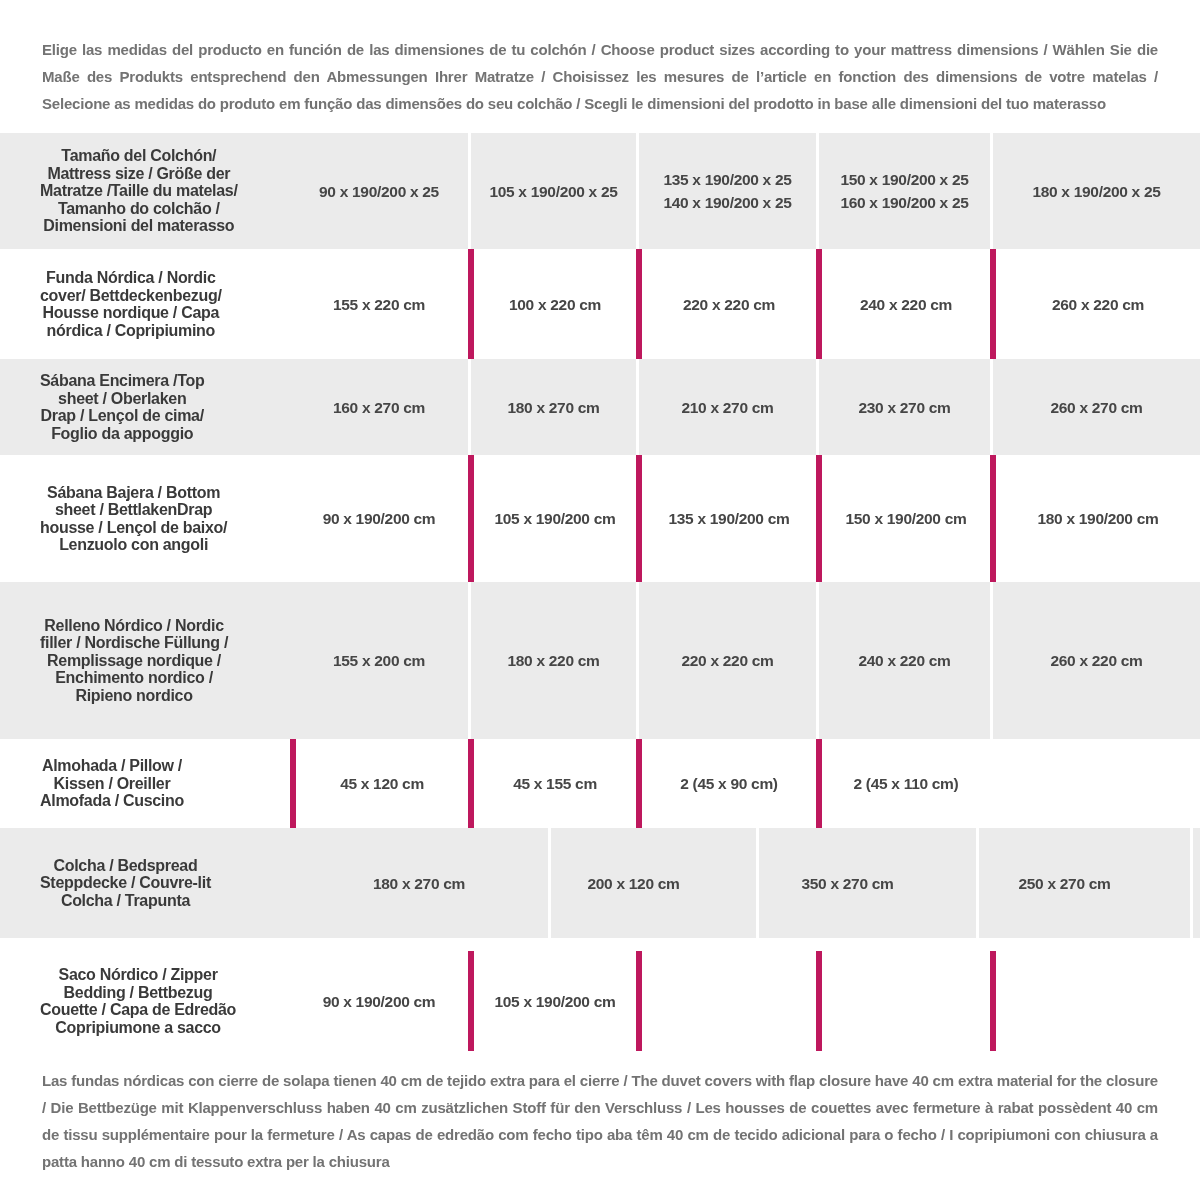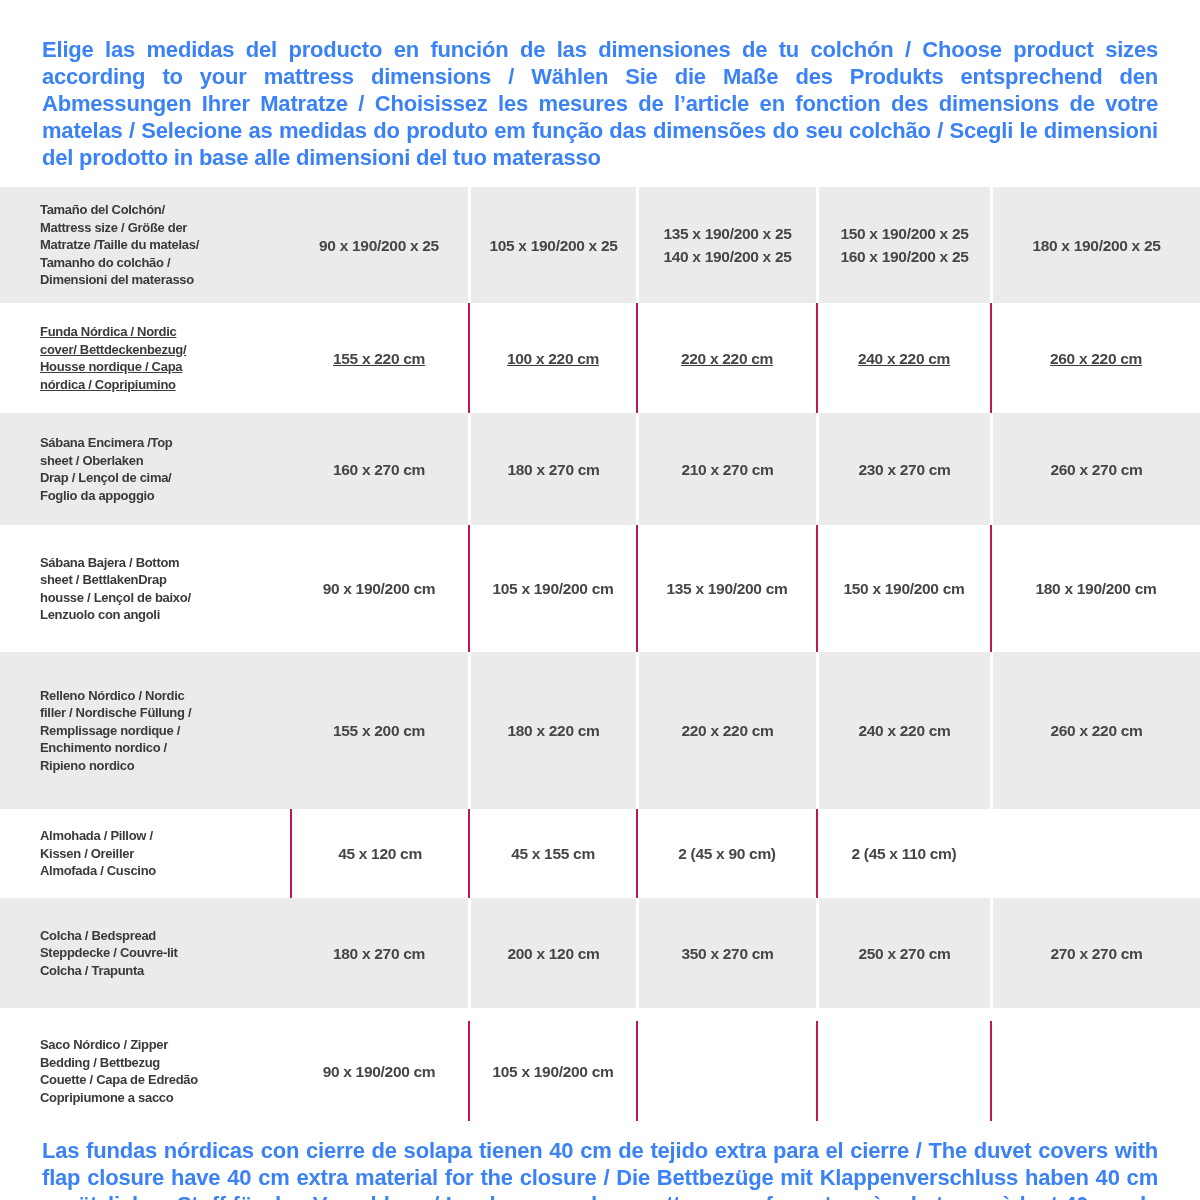--- a/index.html
+++ b/index.html
@@ -12,76 +12,76 @@
     font-family: "Liberation Sans", sans-serif;
     color: #3c3c3c;
   }
   .page {
     width: 1200px;
     height: 1200px;
     box-sizing: border-box;
   }
   .para {
     font-weight: bold;
-    font-size: 22px;
+    font-size: 15px;
     line-height: 27px;
     letter-spacing: -0.2px;
     text-align: justify;
-    color: #3b82f6;
+    color: #737373;
     white-space: normal;
   }
   .intro {
     margin: 36px 42px 0 42px;
   }
   .footer {
     margin: 16px 42px 0 42px;
   }
   .size-table {
     margin-top: 16px;
     width: 1200px;
   }
   .row {
     display: grid;
     grid-template-columns: 290px 178px 168px 180px 174px 210px;
     width: 1200px;
     box-sizing: border-box;
   }
   .row.shade { background: #ebebeb; }
   .row:nth-of-type(1) { height: 116px; }
-  .row:nth-of-type(2) { height: 110px; text-decoration: underline; }
-  .row:nth-of-type(3) { height: 112px; }
+  .row:nth-of-type(2) { height: 110px; }
+  .row:nth-of-type(3) { height: 96px; }
   .row:nth-of-type(4) { height: 127px; }
   .row:nth-of-type(5) { height: 157px; }
   .row:nth-of-type(6) { height: 89px; }
-  .row:nth-of-type(7) { height: 110px; }
+  .row:nth-of-type(7) { height: 110px; gap: 40px; }
   .row:nth-of-type(8) { height: 100px; margin-top: 13px; }
   .cell {
     display: flex;
     align-items: center;
     justify-content: center;
     box-sizing: border-box;
     font-weight: bold;
     font-size: 15.5px;
     line-height: 23px;
     letter-spacing: -0.3px;
     text-align: center;
     white-space: pre-line;
     color: #464646;
   }
   .cell.label {
     justify-content: flex-start;
-    text-align: left;
+    text-align: center;
     padding-left: 40px;
     padding-right: 8px;
-    font-size: 13px;
+    font-size: 16px;
     line-height: 17.5px;
     color: #3a3a3a;
   }
   
-  .row .cell.sep { border-left: 2px solid #be185d; }
+  .row .cell.sep { border-left: 6px solid #be185d; }
   .row.shade .cell.sep { border-left: 3px solid #ffffff; }
 </style>
 </head>
 <body>
 
 <div class="page">
 
   <div class="para intro">Elige las medidas del producto en función de las dimensiones de tu colchón / Choose product sizes according to your mattress dimensions / Wählen Sie die Maße des Produkts entsprechend den Abmessungen Ihrer Matratze / Choisissez les mesures de l’article en fonction des dimensions de votre matelas / Selecione as medidas do produto em função das dimensões do seu colchão / Scegli le dimensioni del prodotto in base alle dimensioni del tuo materasso</div>
 
   <div class="size-table">

